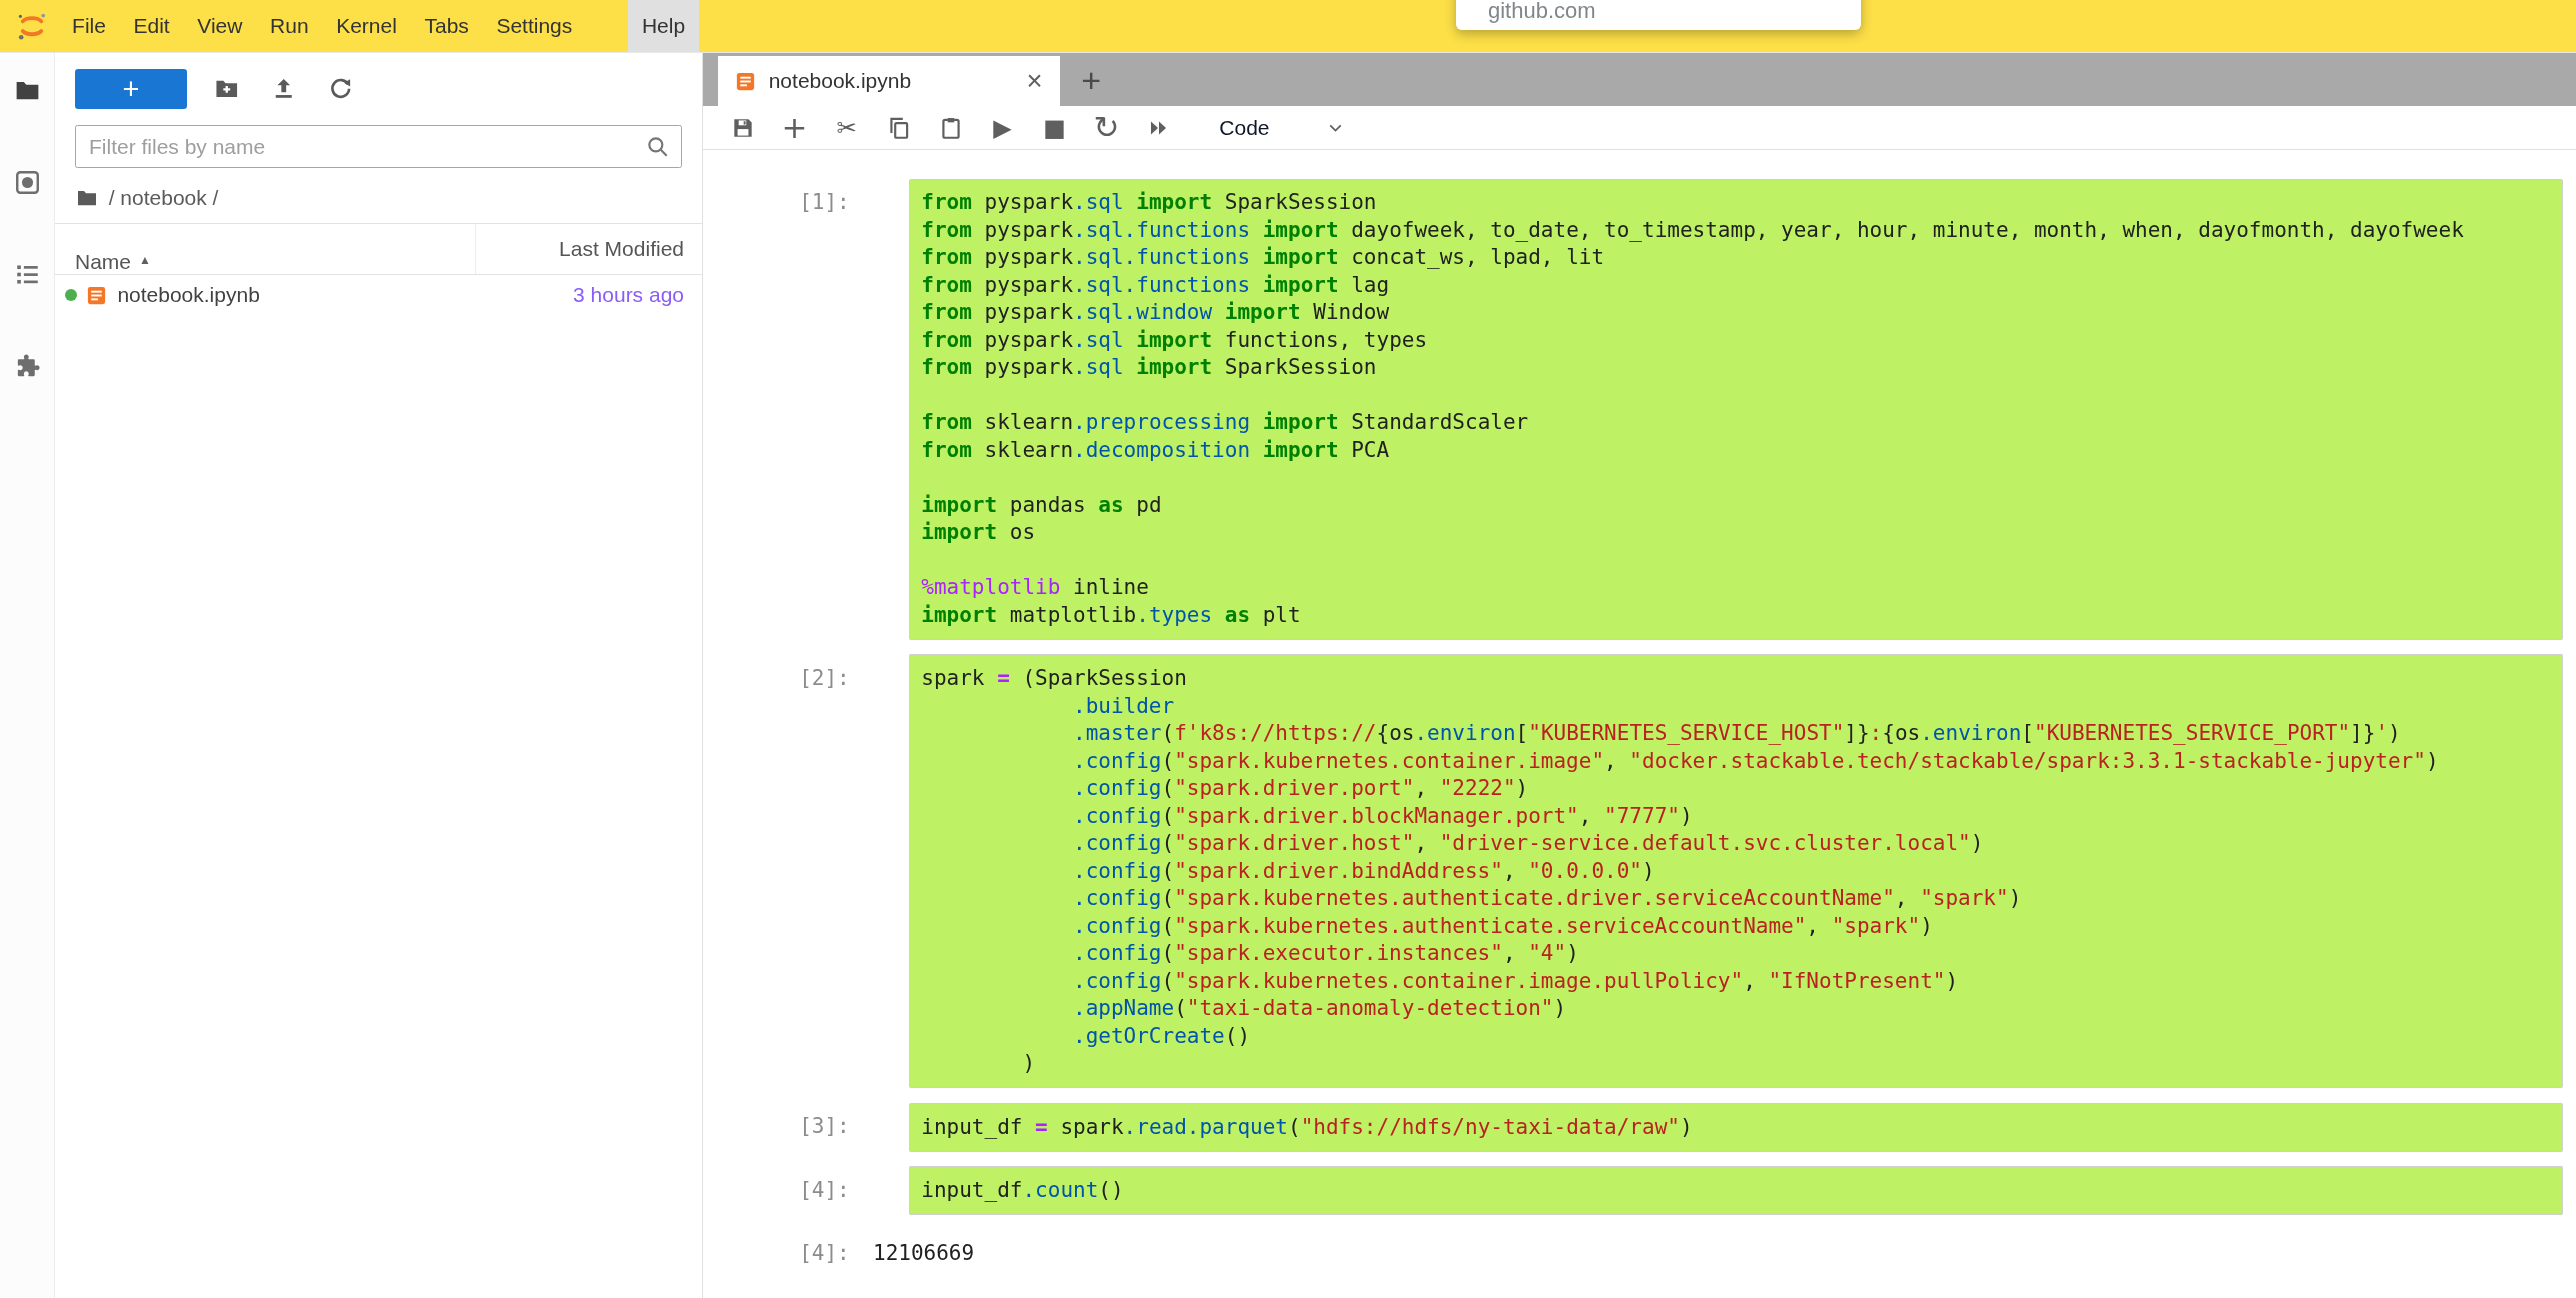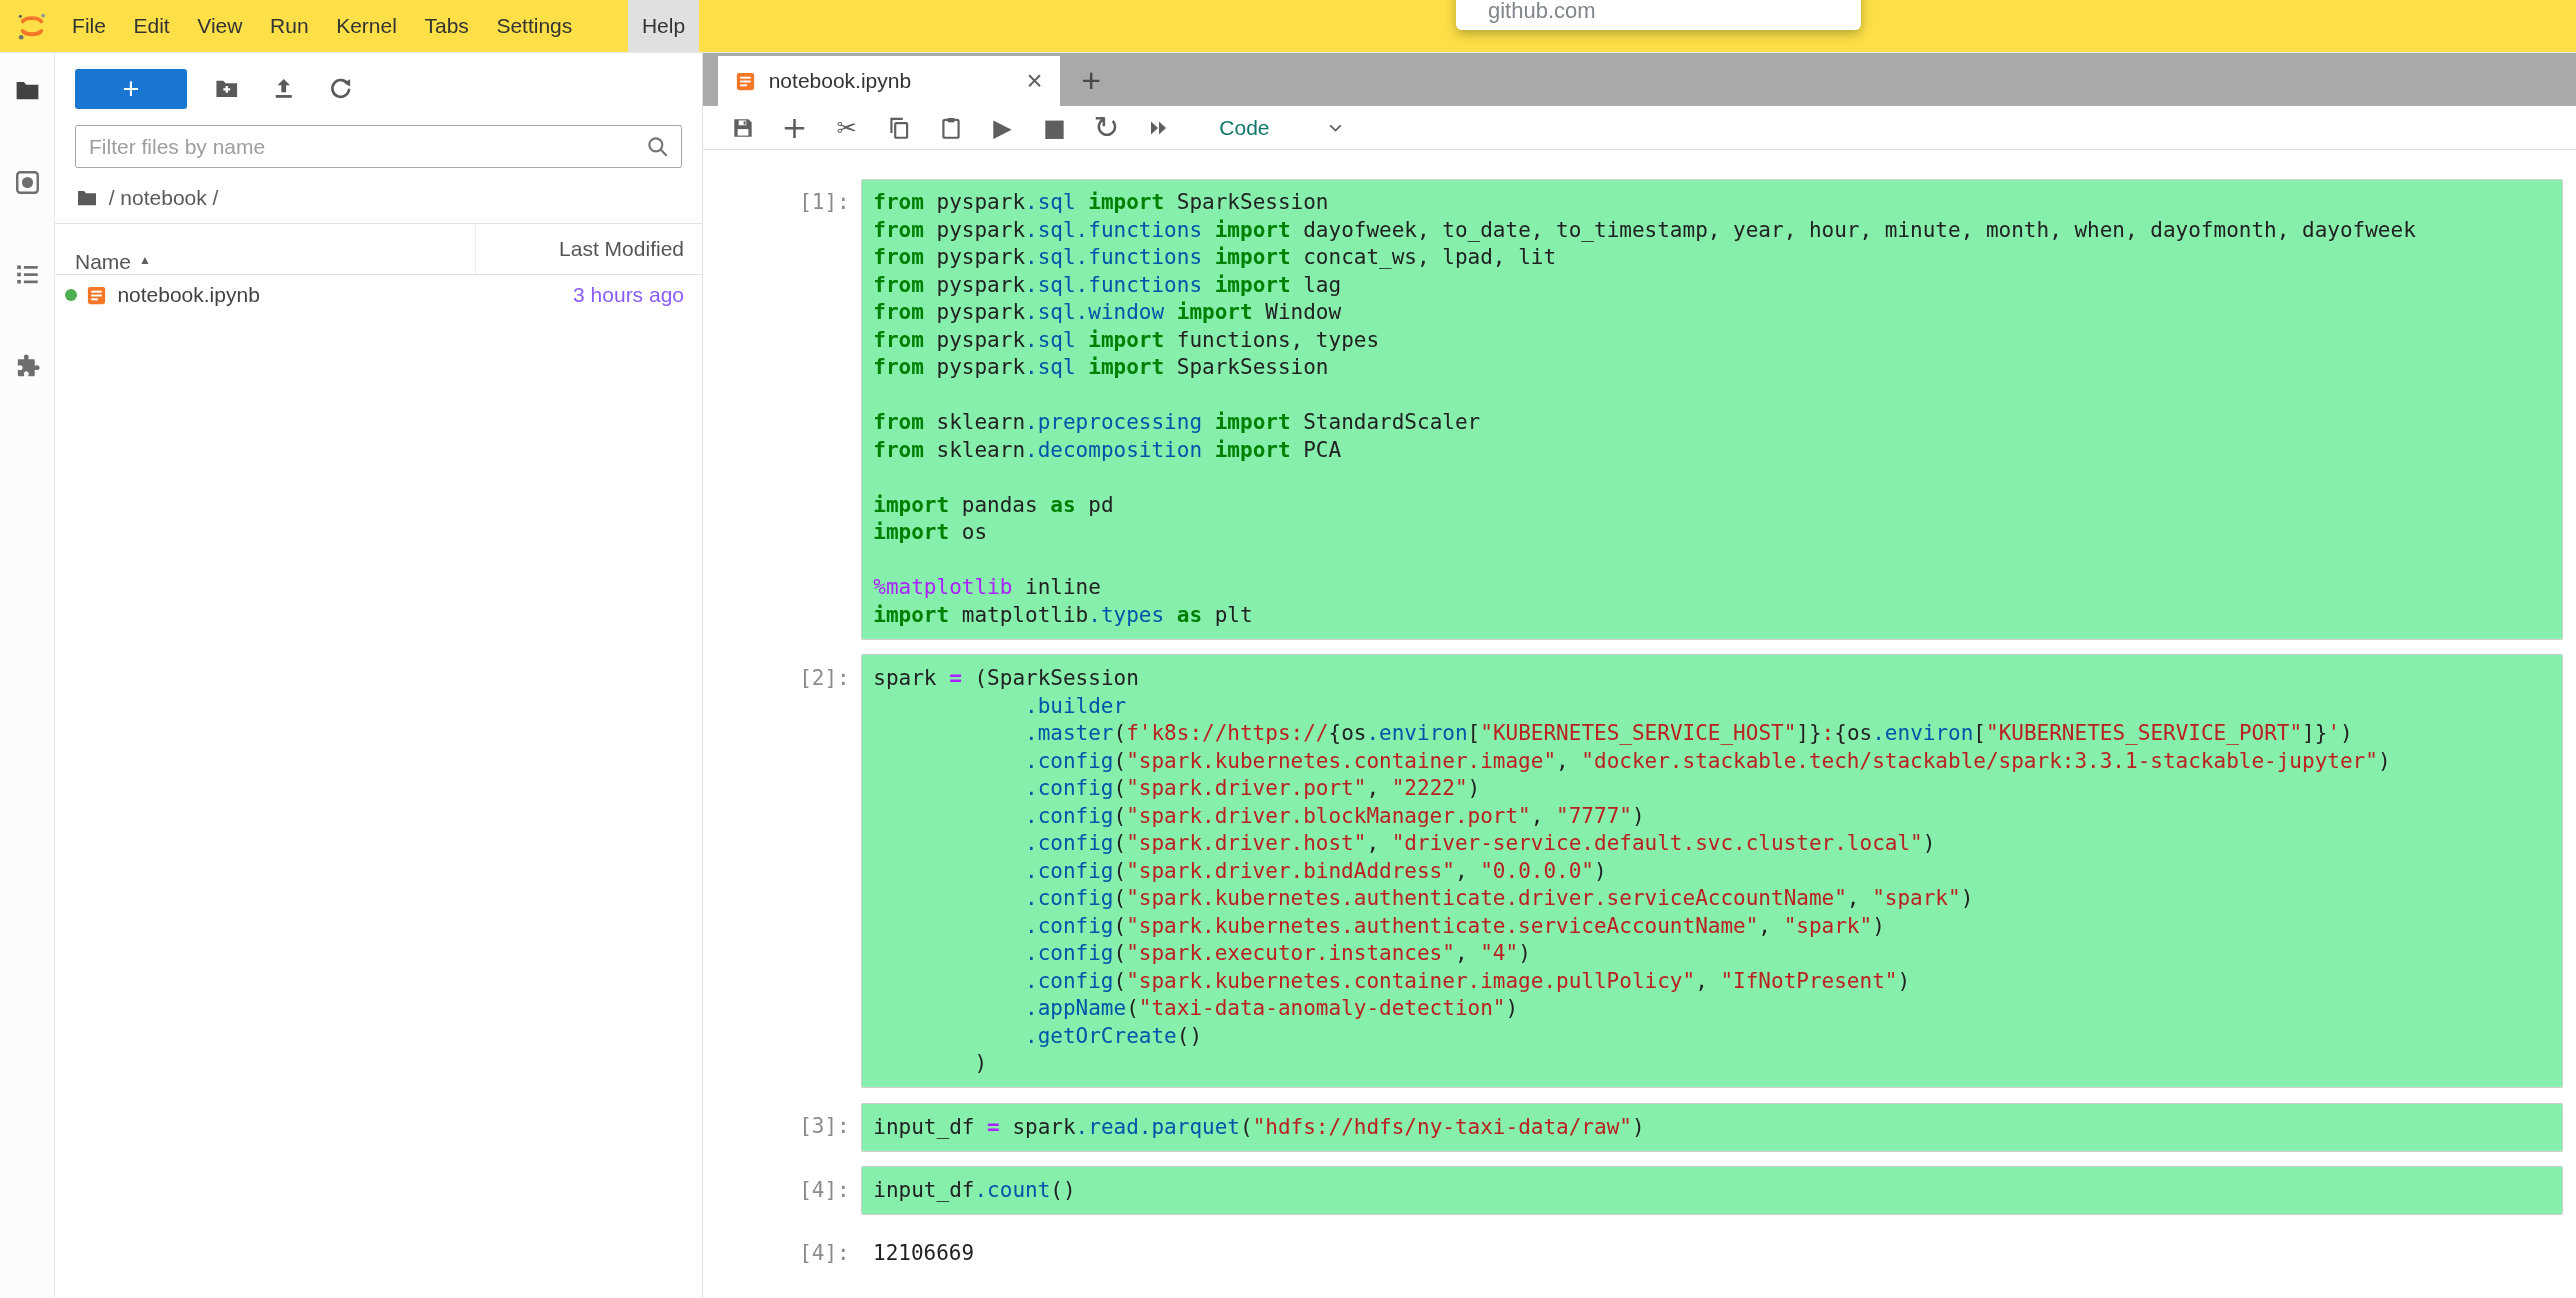--- a/index.html
+++ b/index.html
@@ -59,28 +59,28 @@
   .new-tab { width: 39px; height: 39px; margin: 0 0 6.5px 11.3px; display: flex; align-items: center; justify-content: center;
              font-size: 34px; color: #4a4a4a; cursor: pointer; }
 
   .nb-toolbar { height: 44px; background: #fff; border-bottom: 0.8px solid #e0e0e0; display: flex; align-items: center;
                 padding-left: 24px; gap: 21px; }
   .tb-btn { background: none; border: none; width: 31px; height: 36px; display: flex; align-items: center; justify-content: center;
             color: #5f5f5f; cursor: pointer; }
   .tb-glyph { font-size: 24px; color: #5f5f5f; font-family: "DejaVu Sans", sans-serif; line-height: 1; }
   .tb-glyph.big { font-size: 31px; }
   .mode-select { margin-left: 14.6px; width: 144px; height: 34px; display: flex; align-items: center; justify-content: space-between;
-                 padding: 0 8px 0 9.7px; font-size: 21px; color: #0f766e; cursor: pointer; }
+                 padding: 0 8px 0 9.7px; font-size: 21px; color: #0f172a; cursor: pointer; }
 
   .nb-scroll { position: absolute; top: 98px; left: 0; right: 0; bottom: 0; background: #fff; overflow: hidden; }
   .cells { padding: 27.5px 13px 0 71px; }
   .cell-row { display: flex; margin-bottom: 14.6px; }
   .cell-prompt { width: 87px; flex: none; text-align: right; padding-right: 11.3px; padding-top: 10.5px;
                  font-family: "DejaVu Sans Mono", monospace; font-size: 21px; line-height: 27.5px; color: #8c8c8c; }
-  .cell-input { flex: 1; background: #86efac; border: 0.8px solid #cfcfcf; border-radius: 1.6px; padding: 9.7px 11.3px; overflow: hidden; }
+  .cell-input { flex: 1; background: #bef264; border: 0.8px solid #cfcfcf; border-radius: 1.6px; padding: 9.7px 11.3px; overflow: hidden; margin-left: 48px; }
   .code-line { font-family: "DejaVu Sans Mono", monospace; font-size: 21px; line-height: 27.5px; white-space: pre; color: #212121; }
   .cell-output { flex: 1; padding: 9.7px 11.3px 0 12px; font-family: "DejaVu Sans Mono", monospace; font-size: 21px;
                  line-height: 27.5px; color: #212121; }
 
   .tok-k { color: #008000; font-weight: bold; }
   .tok-p { color: #0055aa; }
   .tok-s { color: #ba2121; }
   .tok-o { color: #aa22ff; font-weight: bold; }
   .tok-m { color: #aa22ff; }
   .tok-t { color: #212121; }

